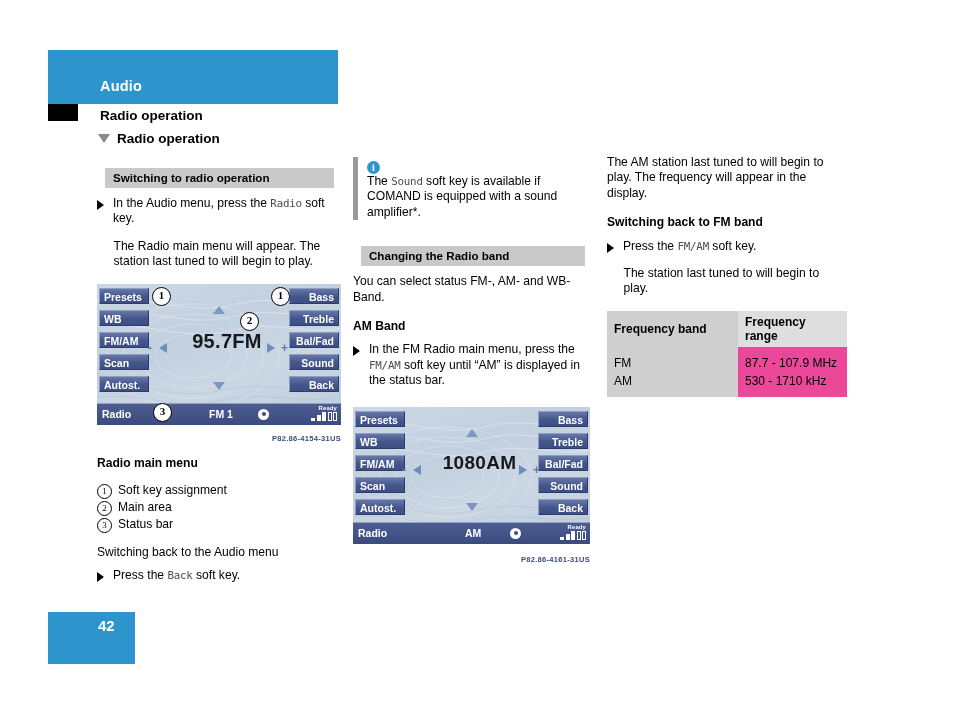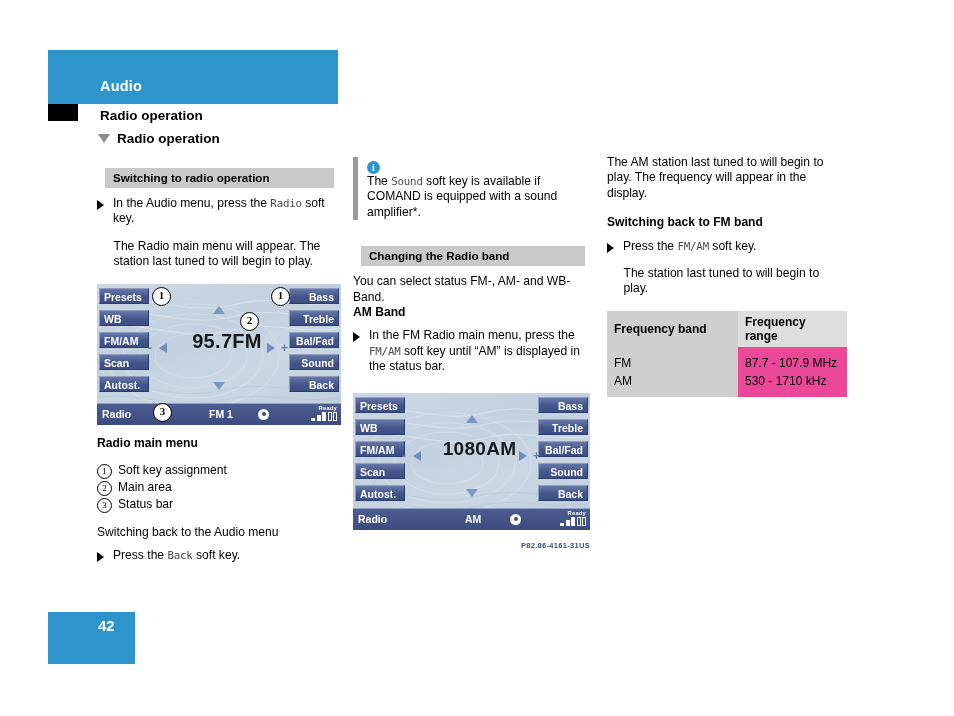--- a/index.html
+++ b/index.html
@@ -238,20 +238,23 @@
                 <i class="o"></i>
               </span>
           </span>
         </div>
 
         <div class="callout" style="left:55px;top:3px">1</div>
         <div class="callout" style="left:174px;top:3px">1</div>
         <div class="callout" style="left:143px;top:28px">2</div>
         <div class="callout" style="left:56px;top:119px">3</div>
       </div>
+      <div style="text-align:right;width:244px;margin-top:2px">
+        <span class="imgcode">P82.86-4154-31US</span>
+      </div>
     </div>
 
     <p class="bold-head" style="margin-top:11px">Radio main menu</p>
 
     <div class="legend">
       <div class="legend-row">
         <span class="num-circle">1</span>
         <span>Soft key assignment</span>
       </div>
       <div class="legend-row">
@@ -278,21 +281,21 @@
       <div style="height:15px">
         <span class="info-icon">i</span>
       </div>
       <p style="margin-top:2px"><span>The </span><span class="mono">Sound</span><span> soft key is available if COMAND is equipped with a sound amplifier*.</span></p>
     </div>
 
     <div class="grey-head" style="margin-top:26px">Changing the Radio band</div>
 
     <p style="margin-top:6px">You can select status FM-, AM- and WB-Band.</p>
 
-    <p class="bold-head" style="margin-top:0">AM Band</p>
+    <p class="bold-head" style="margin-top:14px">AM Band</p>
 
     <div class="bullet-row">
       <span class="bullet-tri"></span>
       <span class="bullet-txt"><span>In the FM Radio main menu, press the </span><span class="mono">FM/AM</span><span> soft key until “AM” is displayed in the status bar.</span></span>
     </div>
 
     <div style="margin-top:18px">
       <div class="comand small">
         <svg class="waves" viewBox="0 0 237 137" preserveAspectRatio="none">
           <g fill="none" stroke="#ffffff" stroke-opacity="0.55" stroke-width="1.2">

